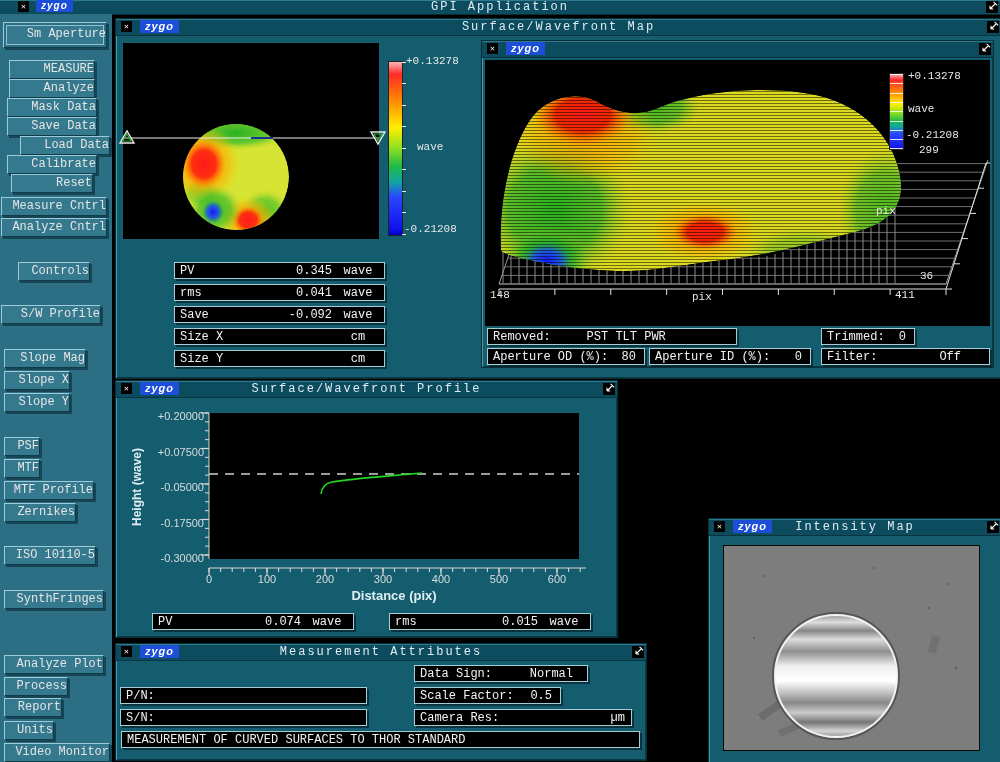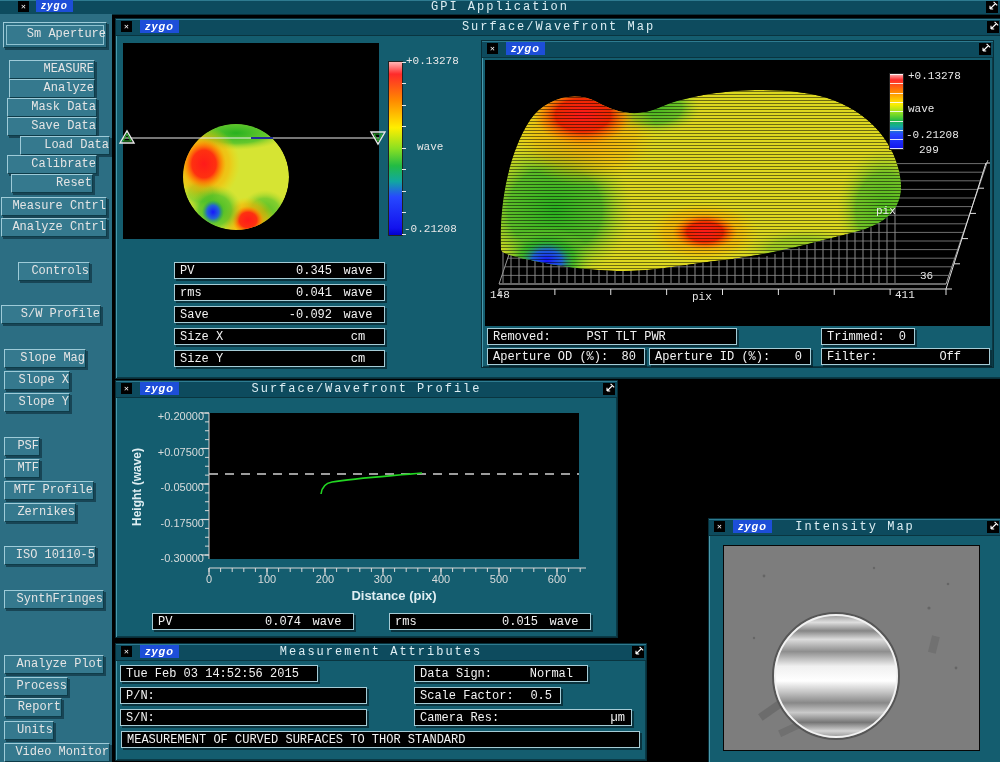--- a/index.html
+++ b/index.html
@@ -510,23 +510,20 @@
       <div class="menu-box">✕</div>
       <div class="zygo">zygo</div>
       <div class="title-text">Measurement Attributes</div>
       <div class="pin">
           <svg width="12" height="12" viewBox="0 0 12 12">
             <path d="M9.5 2.5 L4 8 M4 8 L4 4.8 M4 8 L7.2 8 M7.6 0.8 L11.2 4.4" stroke="#fff" stroke-width="1.1" fill="none"></path>
           </svg>
         </div>
     </div>
 
-    <div class="field" style="left:4px;top:21px;width:196px;">
-      <span class="lab">Tue Feb 03 14:52:56 2015</span>
-    </div>
     <div class="field" style="left:4px;top:43px;width:245px;">
       <span class="lab">P/N:</span>
     </div>
     <div class="field" style="left:4px;top:65px;width:245px;">
       <span class="lab">S/N:</span>
     </div>
     <div class="field" style="left:5px;top:87px;width:517px;">
       <span class="lab">MEASUREMENT OF CURVED SURFACES TO THOR STANDARD</span>
     </div>
 

